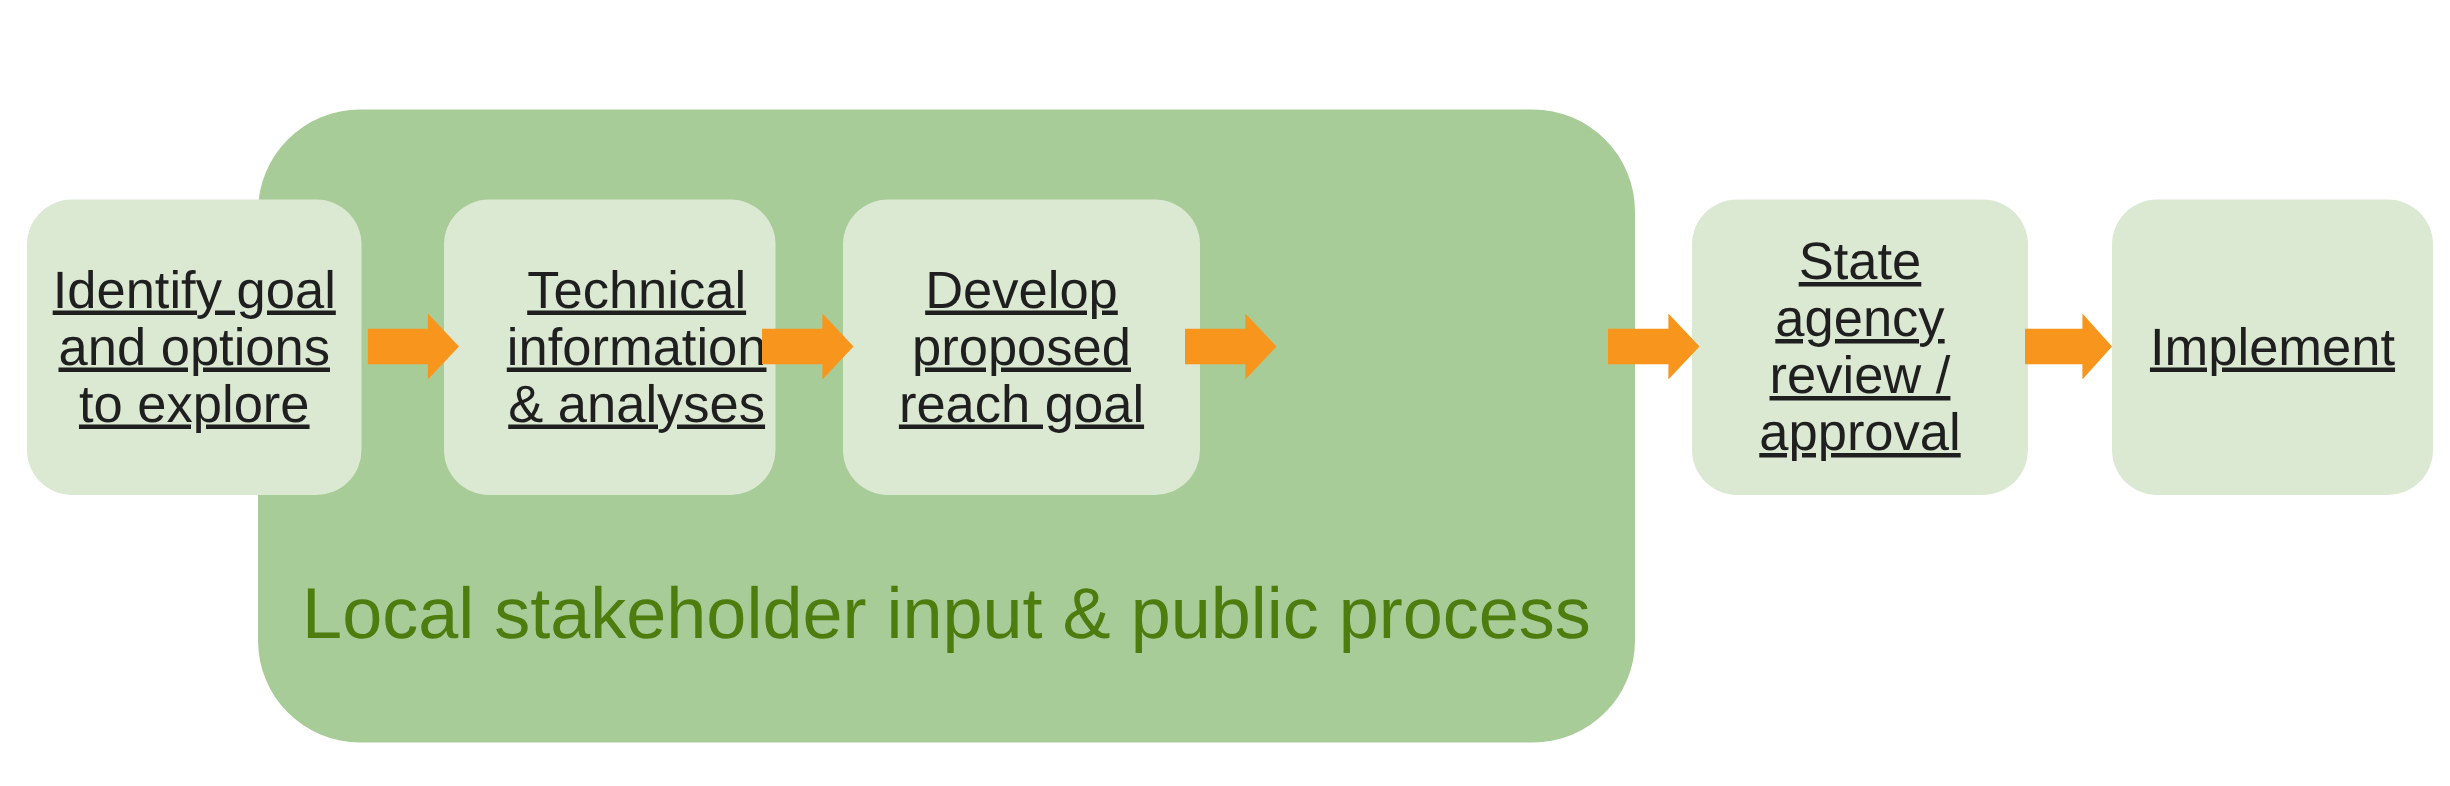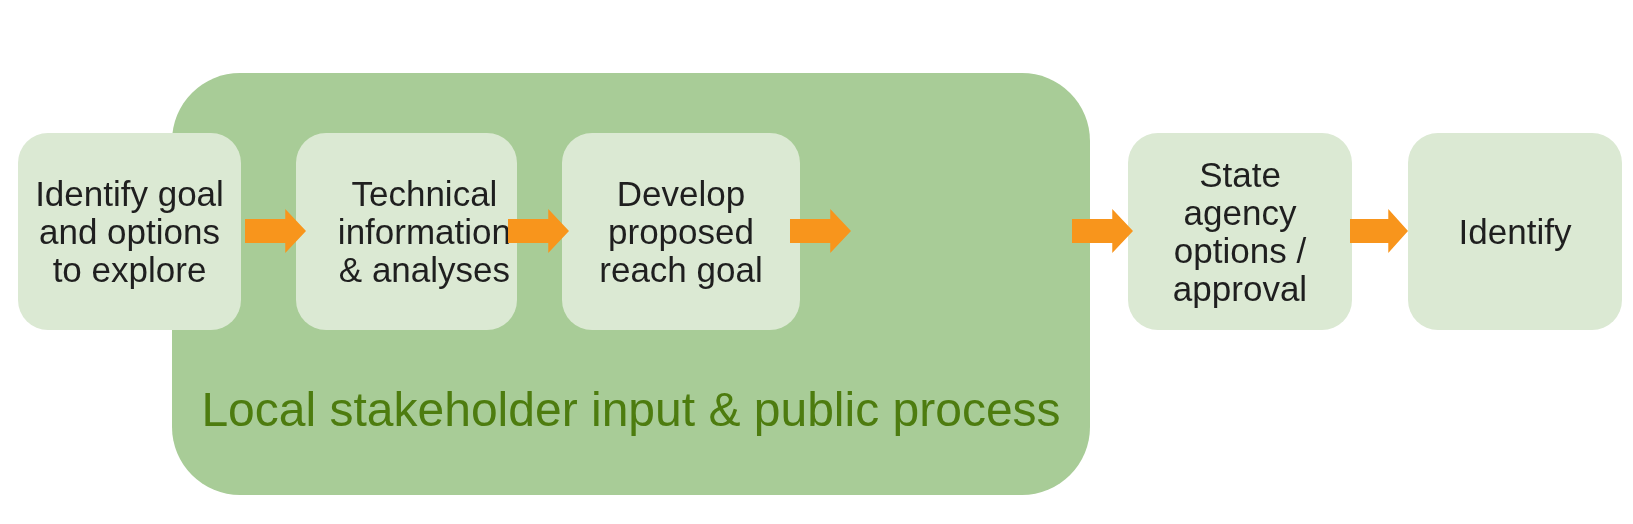--- a/index.html
+++ b/index.html
@@ -47,20 +47,21 @@
     align-items: center;
     justify-content: center;
     text-align: center;
     font-size: 35px;
     line-height: 38px;
     white-space: pre-line;
     color: #1f1f1f;
     z-index: 1;
     padding: 0 6px;
     box-sizing: border-box;
+    text-decoration: underline;
   }
   .step1 { left: 18px;   width: 223px; }
   .step2 { left: 296px;  width: 221px; justify-content: flex-end; }
   .step3 { left: 562px;  width: 238px; }
   .step4 { left: 847px;  width: 235px; }
   .step5 { left: 1128px; width: 224px; }
   .step6 { left: 1408px; width: 214px; }
   .arrow {
     position: absolute;
     top: 209px;
@@ -98,26 +99,26 @@
   <div class="step step3">
     <span>Develop
 proposed
 reach goal</span>
   </div>
 
 
   <div class="step step5">
     <span>State
 agency
-options /
+review /
 approval</span>
   </div>
 
   <div class="step step6">
-    <span>Identify</span>
+    <span>Implement</span>
   </div>
 
   <div class="arrow arrow1"></div>
   <div class="arrow arrow2"></div>
   <div class="arrow arrow3"></div>
   <div class="arrow arrow4"></div>
   <div class="arrow arrow5"></div>
 
   <div class="container-label">Local stakeholder input &amp; public process</div>
 

